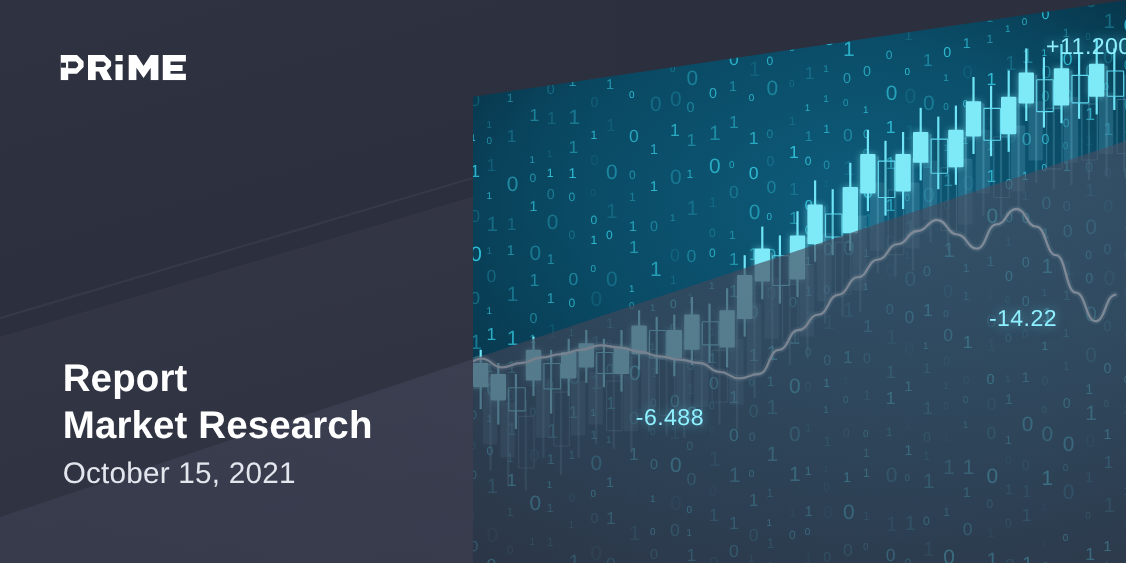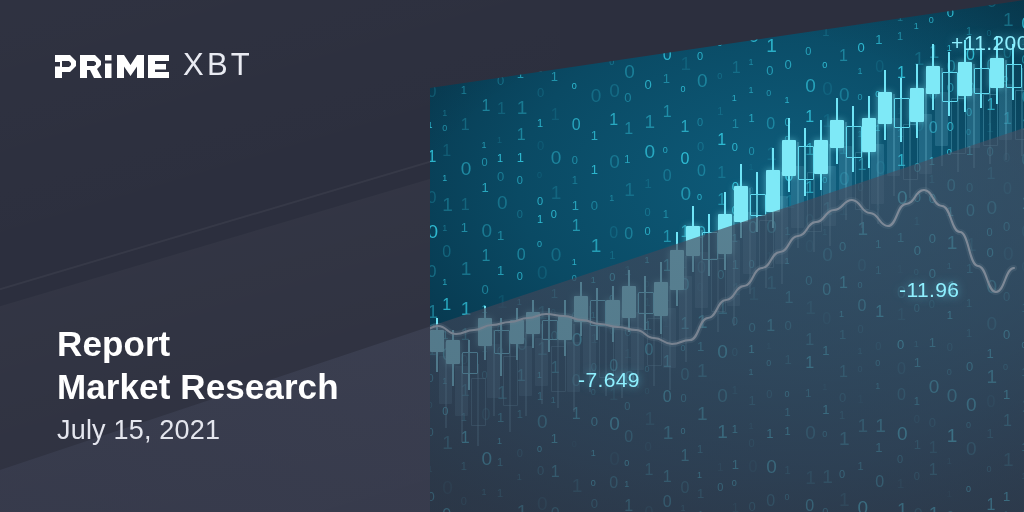--- a/index.html
+++ b/index.html
@@ -842,22 +842,22 @@
     <svg class="lines" id="lines" width="604" height="512" viewBox="0 0 604 512" style="left:420px">
         <path d="M0 332 C9 332 9 326 18 326 C27 326 27 334 36 334 C45 334 45 330 54 330 C63 330 63 325 72 325 C81 325 81 322 90 322 C99 322 99 318 108 318 C117 318 117 314 126 314 C135 314 135 316 144 316 C153 316 153 320 162 320 C171 320 171 324 180 324 C189 324 189 327 198 327 C207 327 207 330 216 330 C225 330 225 338 234 338 C243 338 243 344 252 344 C261 344 261 340 270 340 C279 340 279 318 288 318 C297 318 297 300 306 300 C315 300 315 286 324 286 C333 286 333 268 342 268 C351 268 351 252 360 252 C369 252 369 236 378 236 C387 236 387 222 396 222 C405 222 405 210 414 210 C423 210 423 200 432 200 C441 200 441 213 450 213 C459 213 459 226 468 226 C477 226 477 204 486 204 C495 204 495 190 504 190 C513 190 513 206 522 206 C531 206 531 232 540 232 C549 232 549 266 558 266 C567 266 567 292 576 292 C585 292 585 268 594 268" fill="none" stroke="#bff4ff" stroke-width="6" opacity=".20" stroke-linecap="round"></path>
         <path d="M0 332 C9 332 9 326 18 326 C27 326 27 334 36 334 C45 334 45 330 54 330 C63 330 63 325 72 325 C81 325 81 322 90 322 C99 322 99 318 108 318 C117 318 117 314 126 314 C135 314 135 316 144 316 C153 316 153 320 162 320 C171 320 171 324 180 324 C189 324 189 327 198 327 C207 327 207 330 216 330 C225 330 225 338 234 338 C243 338 243 344 252 344 C261 344 261 340 270 340 C279 340 279 318 288 318 C297 318 297 300 306 300 C315 300 315 286 324 286 C333 286 333 268 342 268 C351 268 351 252 360 252 C369 252 369 236 378 236 C387 236 387 222 396 222 C405 222 405 210 414 210 C423 210 423 200 432 200 C441 200 441 213 450 213 C459 213 459 226 468 226 C477 226 477 204 486 204 C495 204 495 190 504 190 C513 190 513 206 522 206 C531 206 531 232 540 232 C549 232 549 266 558 266 C567 266 567 292 576 292 C585 292 585 268 594 268" fill="none" stroke="#e6fbff" stroke-width="2.1" stroke-linecap="round"></path>
       </svg>
   </div>
 
   <div class="greyveil"></div>
 
   <div id="annotations">
       <div class="ann" style="left:951px;top:31px">+11.200</div>
-      <div class="ann" style="left:899px;top:278px">-11.96</div>
-      <div class="ann" style="left:578px;top:368px">-7.649</div>
+      <div class="ann" style="left:899px;top:278px">-14.22</div>
+      <div class="ann" style="left:578px;top:368px">-6.488</div>
     </div>
 
   <div class="logo">
     <span>
       <svg width="115" height="26" viewBox="0 0 230 52" aria-hidden="true">
         <g fill="#ffffff">
 
           <path d="M0 6 h30 l12 12 v10 l-12 12 H14 v12 H0 Z M14 18 v12 h14 l4-4 v-4 l-4-4 Z"></path>
           <rect x="0" y="20" width="10" height="9" fill="#2c2f3e"></rect>
           <path d="M0 20 h10 v9 H0 Z" fill="#ffffff" opacity="0"></path>
@@ -866,22 +866,21 @@
 
           <rect x="100" y="6" width="13" height="11"></rect>
           <rect x="100" y="23" width="13" height="29"></rect>
 
           <path d="M124 6 h14 l13 20 13-20 h14 v46 h-14 V29 l-13 19 -13-19 v23 h-14 Z"></path>
 
           <path d="M186 6 h42 v12 h-28 v6 h22 v11 h-22 v5 h28 v12 h-42 Z"></path>
         </g>
       </svg>
     </span>
-    <span class="logo-xbt">XBT</span>
   </div>
 
   <div class="headline">
     <div>Report</div>
     <div>Market Research</div>
   </div>
-  <div class="subhead">July 15, 2021</div>
+  <div class="subhead">October 15, 2021</div>
 
 </div>
 
 </body></html>

